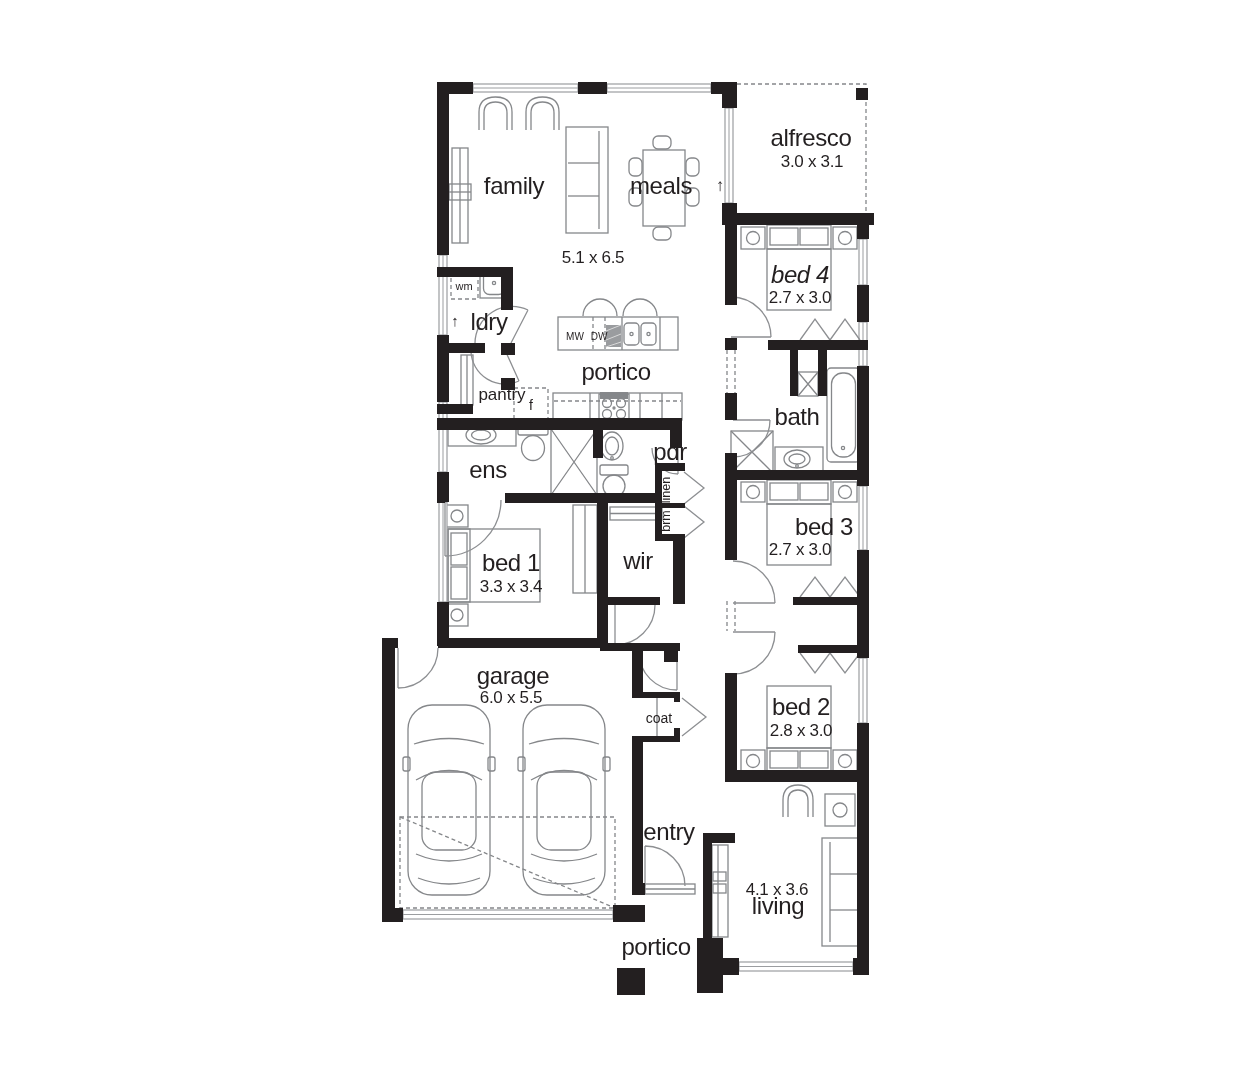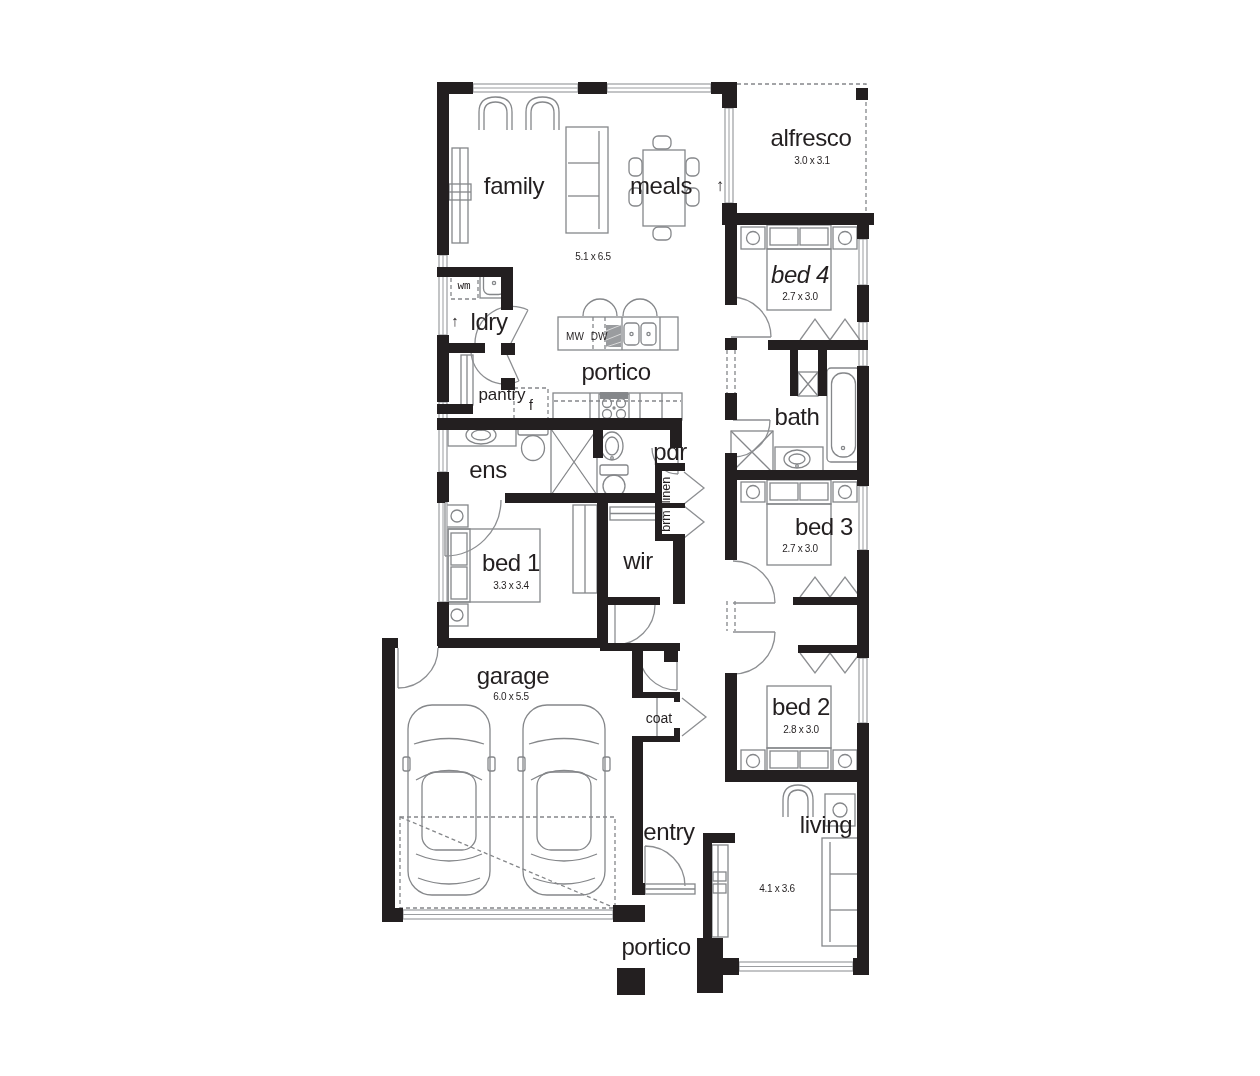--- a/index.html
+++ b/index.html
@@ -2,24 +2,24 @@
 <html><head>
 <meta charset="utf-8">
 <style>
   html,body{margin:0;padding:0;background:#ffffff;}
   .canvas{position:relative;width:1260px;height:1076px;background:#ffffff;overflow:hidden;
           font-family:"Liberation Sans", sans-serif;}
   .plan-svg{position:absolute;left:0;top:0;width:1260px;height:1076px;}
   .lbl{position:absolute;transform:translate(-50%,-50%);color:#231f20;white-space:nowrap;
        font-family:"Liberation Sans", sans-serif;line-height:1;}
   .room{font-size:24px;letter-spacing:-0.4px;}
-  .dims{font-size:10px;letter-spacing:-0.3px;text-align:right;}
+  .dims{font-size:17px;letter-spacing:-0.3px;text-align:right;}
   .t17{font-size:17px;}
   .t14{font-size:14px;}
-  .t11{font-size:11px;font-family:Liberation Mono, monospace;}
+  .t11{font-size:11px;}
   .t9{font-size:10px;}
   .t12v{font-size:12.5px;transform:translate(-50%,-50%) rotate(-90deg);}
   .arrow{font-size:17px;}
   .arrow-sm{font-size:15px;}
   
   .wall{fill:#231f20;stroke:none;}
   .fx{fill:none;stroke:#85878a;stroke-width:1.3;}
   .fxw{fill:#ffffff;stroke:#85878a;stroke-width:1.3;}
   .win{fill:#ffffff;stroke:#9b9da0;stroke-width:1.2;}
   .winl{fill:none;stroke:#9b9da0;stroke-width:1;}
@@ -410,18 +410,18 @@
   <div class="lbl dims" style="left:800px;top:549px;">2.7 x 3.0</div>
   <div class="lbl room" style="left:511px;top:563px;">bed 1</div>
   <div class="lbl dims" style="left:511px;top:586px;">3.3 x 3.4</div>
   <div class="lbl room" style="left:638px;top:561px;">wir</div>
   <div class="lbl room" style="left:513px;top:676px;">garage</div>
   <div class="lbl dims" style="left:511px;top:697px;">6.0 x 5.5</div>
   <div class="lbl t14" style="left:659px;top:718px;">coat</div>
   <div class="lbl room" style="left:801px;top:707px;">bed 2</div>
   <div class="lbl dims" style="left:801px;top:730px;">2.8 x 3.0</div>
   <div class="lbl room" style="left:669px;top:832px;">entry</div>
-  <div class="lbl room" style="left:778px;top:825px;margin-left:48px;">living</div>
+  <div class="lbl room" style="left:778px;top:906px;">living</div>
   <div class="lbl dims" style="left:777px;top:889px;">4.1 x 3.6</div>
   <div class="lbl room" style="left:656px;top:947px;">portico</div>
 </div>
 
 </div>
 
 </body></html>

